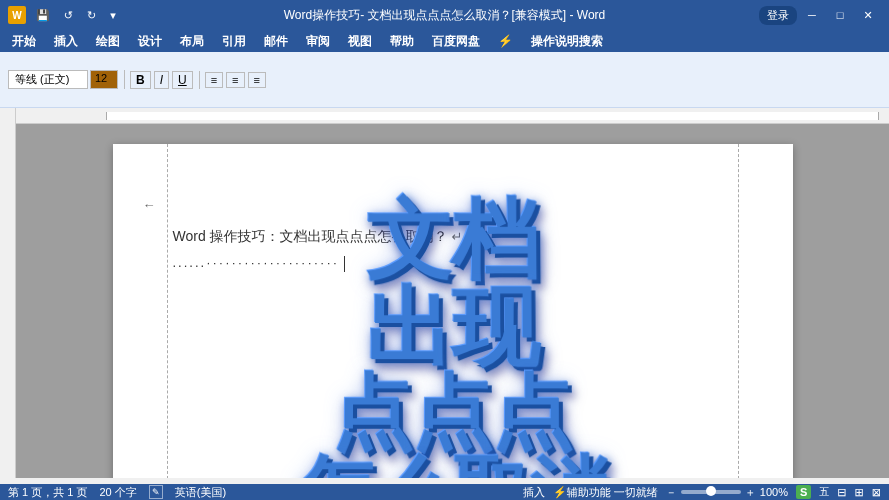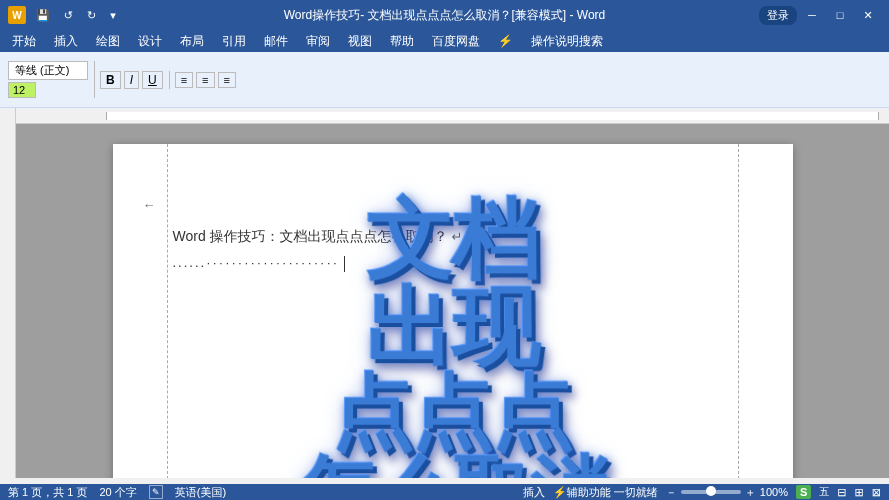--- a/index.html
+++ b/index.html
@@ -79,20 +79,21 @@
     }
 
     
     #menu-bar {
       height: 22px;
       background: #2b579a;
       display: flex;
       align-items: center;
       padding: 0 4px;
       gap: 2px;
+      font-weight: bold;
     }
     .menu-item {
       color: white;
       font-size: 12px;
       padding: 2px 8px;
       cursor: pointer;
       border-radius: 2px;
     }
 
     
@@ -298,23 +299,23 @@
   <span class="menu-item">视图</span>
   <span class="menu-item">帮助</span>
   <span class="menu-item">百度网盘</span>
   <span class="menu-item">⚡</span>
   <span class="menu-item">操作说明搜索</span>
 </div>
 
 <div id="toolbar">
 
   <div style="display:flex;flex-wrap:wrap;gap:3px;align-items:center;width:100%;">
-    <div style="display:flex;gap:2px;border-right:1px solid #bbb;padding-right:6px;margin-right:2px;flex-direction:column;">
+    <div style="display:flex;gap:2px;border-right:1px solid #bbb;padding-right:6px;margin-right:2px;">
       <span style="border:1px solid #bbb;padding:1px 6px;font-size:11px;background:white;min-width:80px;">等线 (正文)</span>
-      <span style="border:1px solid #bbb;padding:1px 4px;font-size:11px;background:#bef264;width:28px;">12</span>
+      <span style="border:1px solid #bbb;padding:1px 4px;font-size:11px;background:#a16207;width:28px;">12</span>
     </div>
     <div style="display:flex;gap:3px;border-right:1px solid #bbb;padding-right:6px;margin-right:2px;">
       <span style="font-weight:bold;padding:1px 5px;border:1px solid #bbb;font-size:12px;cursor:pointer;">B</span>
       <span style="font-style:italic;padding:1px 5px;border:1px solid #bbb;font-size:12px;cursor:pointer;">I</span>
       <span style="text-decoration:underline;padding:1px 5px;border:1px solid #bbb;font-size:12px;cursor:pointer;">U</span>
     </div>
     <div style="display:flex;gap:3px;">
       <span style="padding:1px 5px;border:1px solid #bbb;font-size:11px;cursor:pointer;">≡</span>
       <span style="padding:1px 5px;border:1px solid #bbb;font-size:11px;cursor:pointer;">≡</span>
       <span style="padding:1px 5px;border:1px solid #bbb;font-size:11px;cursor:pointer;">≡</span>

